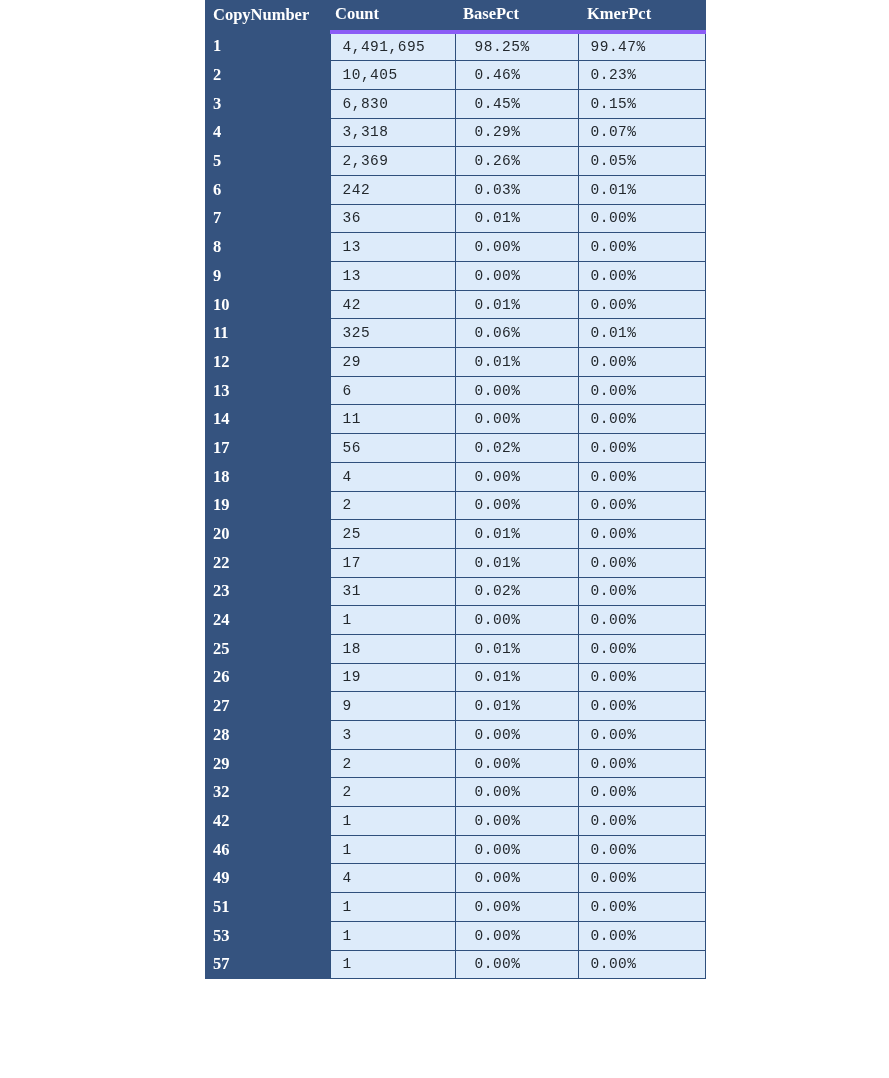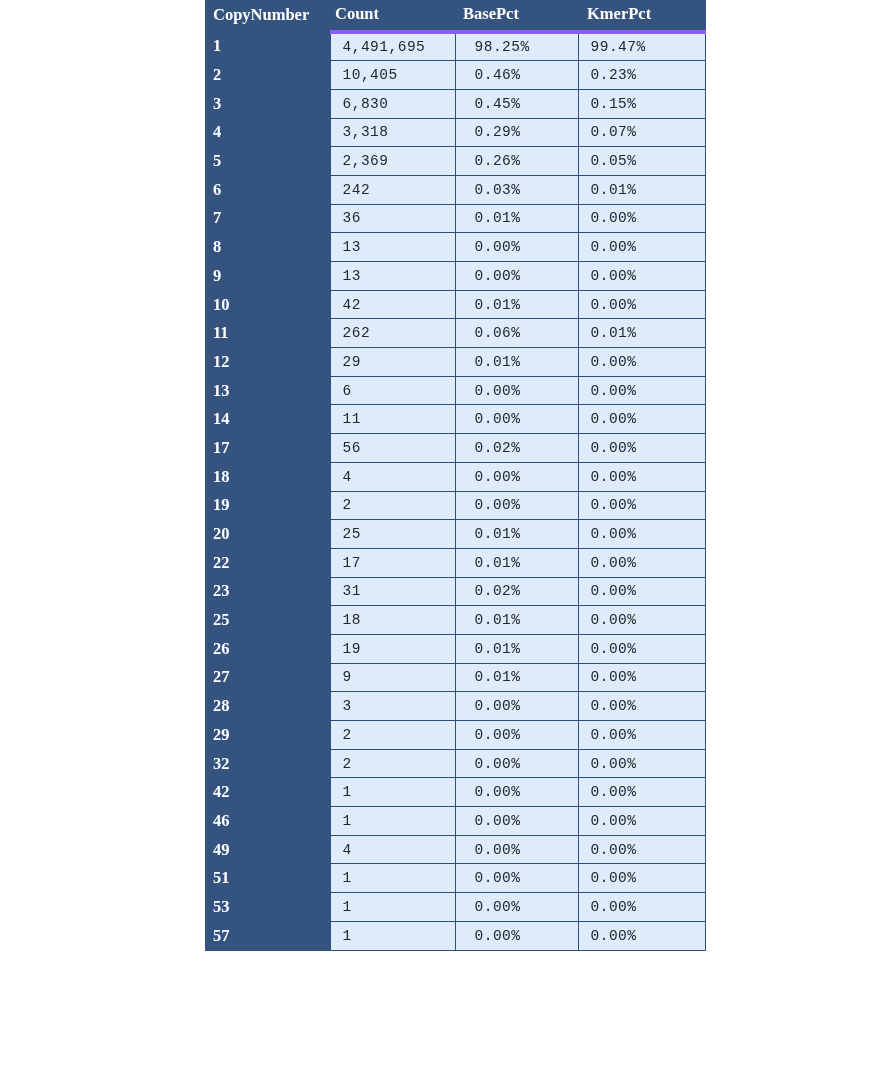--- a/index.html
+++ b/index.html
@@ -170,21 +170,21 @@
             <td class="cell-data cell-kmerpct">0.00%</td>
           </tr>
           <tr class="data-row">
             <td class="cell-copynumber">10</td>
             <td class="cell-data cell-count">42</td>
             <td class="cell-data cell-basepct">0.01%</td>
             <td class="cell-data cell-kmerpct">0.00%</td>
           </tr>
           <tr class="data-row">
             <td class="cell-copynumber">11</td>
-            <td class="cell-data cell-count">262</td>
+            <td class="cell-data cell-count">325</td>
             <td class="cell-data cell-basepct">0.06%</td>
             <td class="cell-data cell-kmerpct">0.01%</td>
           </tr>
           <tr class="data-row">
             <td class="cell-copynumber">12</td>
             <td class="cell-data cell-count">29</td>
             <td class="cell-data cell-basepct">0.01%</td>
             <td class="cell-data cell-kmerpct">0.00%</td>
           </tr>
           <tr class="data-row">
@@ -226,20 +226,26 @@
           <tr class="data-row">
             <td class="cell-copynumber">22</td>
             <td class="cell-data cell-count">17</td>
             <td class="cell-data cell-basepct">0.01%</td>
             <td class="cell-data cell-kmerpct">0.00%</td>
           </tr>
           <tr class="data-row">
             <td class="cell-copynumber">23</td>
             <td class="cell-data cell-count">31</td>
             <td class="cell-data cell-basepct">0.02%</td>
+            <td class="cell-data cell-kmerpct">0.00%</td>
+          </tr>
+          <tr class="data-row">
+            <td class="cell-copynumber">24</td>
+            <td class="cell-data cell-count">1</td>
+            <td class="cell-data cell-basepct">0.00%</td>
             <td class="cell-data cell-kmerpct">0.00%</td>
           </tr>
           <tr class="data-row">
             <td class="cell-copynumber">25</td>
             <td class="cell-data cell-count">18</td>
             <td class="cell-data cell-basepct">0.01%</td>
             <td class="cell-data cell-kmerpct">0.00%</td>
           </tr>
           <tr class="data-row">
             <td class="cell-copynumber">26</td>

